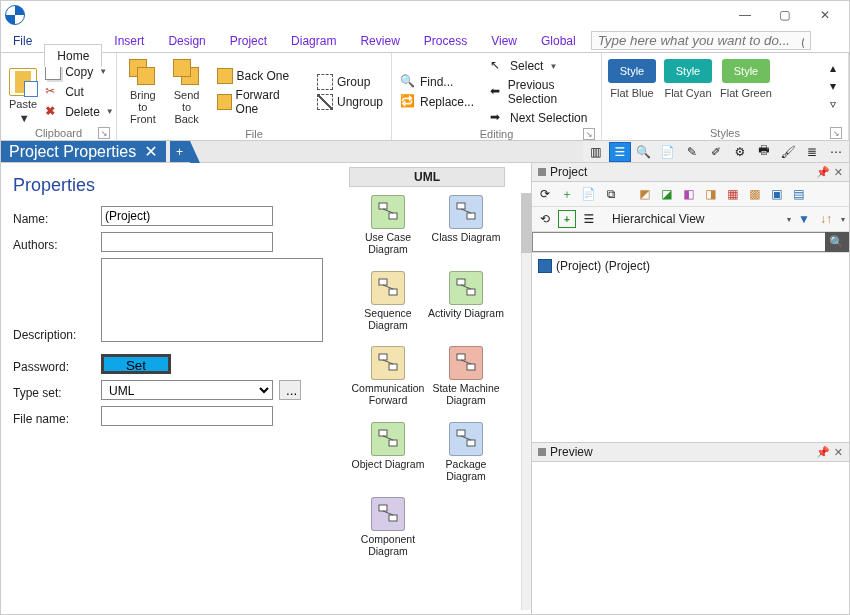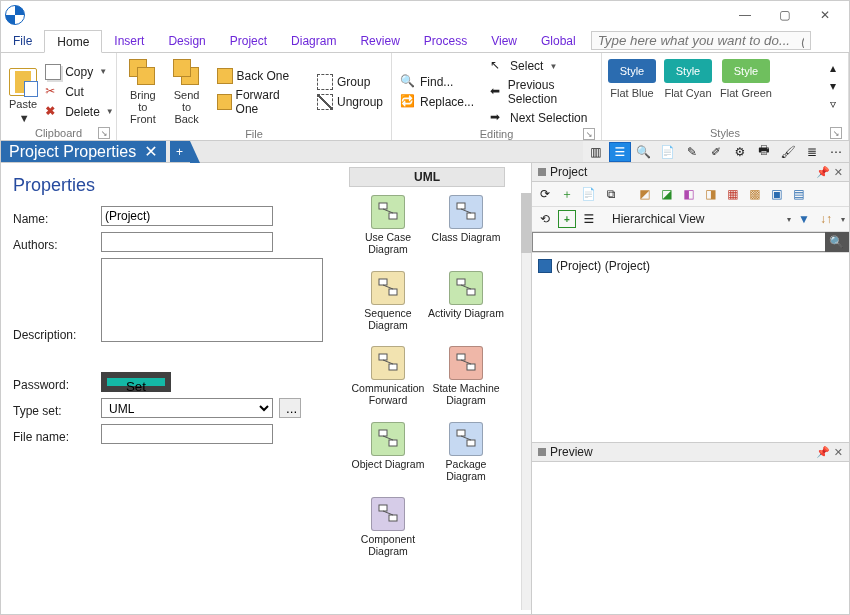--- a/index.html
+++ b/index.html
@@ -4,21 +4,21 @@
 <style>
   * { box-sizing: border-box; font-family: "Segoe UI", Tahoma, sans-serif; }
   body { margin:0; padding:0; width:850px; height:615px; background:#fff; overflow:hidden; font-size:12px; color:#222; border:1px solid #ccc;}
   .titlebar { height:28px; display:flex; align-items:center; padding:0 4px; background:#fff;}
   .titlebar .logo { width:20px; height:20px; border-radius:50%; background:conic-gradient(#1565c0 0 25%, #fff 25% 50%, #1565c0 50% 75%, #fff 75% 100%); border:1px solid #1565c0;}
   .titlebar .spacer{flex:1}
   .winbtn { width:40px; height:24px; display:flex; align-items:center; justify-content:center; color:#555;}
   .menubar { height:24px; display:flex; align-items:stretch; border-bottom:1px solid #ccc; background:#fff;}
   .menutab { padding:3px 12px; color:#6d28d9; display:flex; align-items:center;}
   .menutab.first{ color:#1a3d8f; font-weight:500;}
-  .menutab.active{ background:#fff; border:1px solid #ccc; border-bottom:1px solid #fff; position:relative; top:1px; color:#222;}
+  .menutab.active{ background:#fff; border:1px solid #ccc; border-bottom:1px solid #fff; position:relative; top:15px; color:#222;}
   .tellme { margin-left:auto; width:220px; border:1px solid #ccc; background:#fafafa; color:#999; font-style:italic; padding:2px 6px; margin:2px 3px;}
   .ribbon { height:88px; display:flex; border-bottom:1px solid #ccc; background:#fff; }
   .rgroup { border-right:1px solid #ddd; display:flex; flex-direction:column; padding:4px 6px 1px;}
   .rgroup .body{flex:1; display:flex; gap:4px;}
   .rgroup .glabel{ text-align:center; color:#777; font-size:11px; padding-top:1px; position:relative;}
   .dlaunch{position:absolute; right:0; bottom:0; width:12px;height:12px; border:1px solid #aaa; font-size:8px; display:flex; align-items:center; justify-content:center; color:#777;}
   .bigbtn { display:flex; flex-direction:column; align-items:center; justify-content:flex-end; width:42px; padding:2px;}
   .bigbtn .ic{ width:28px;height:28px;}
   .bigbtn span{font-size:11px; text-align:center; line-height:12px; color:#333; padding-top:2px;}
   .vstack{display:flex; flex-direction:column; gap:2px; justify-content:center;}
@@ -39,21 +39,21 @@
   
   .main{ display:flex; height:calc(615px - 28px - 24px - 88px - 22px - 2px);}
   .leftpane{ width:340px; padding:8px 12px;}
   .leftpane h2{ color:#274b9f; font-weight:normal; font-size:18px; margin:4px 0 10px;}
   .frow{ display:flex; align-items:flex-end; margin-bottom:6px;}
   .frow label{ width:88px; padding-top:3px;}
   .frow input[type=text], .frow textarea, .frow select{ border:1px solid #888; font-size:12px; padding:2px 3px; background:#fff;}
   .frow input[type=text]{ width:172px; height:20px;}
   .frow select{ width:172px; height:20px;}
   .frow textarea{ width:222px; height:84px; resize:none;}
-  .setbtn{ width:70px; height:20px; background:#14b8a6; border:6px solid #404040;margin-top:18px;}
+  .setbtn{ width:70px; height:20px; background:#0ea5e9; border:3px solid #404040;}
   .ellbtn{ width:22px;height:20px; margin-left:6px; background:#eee;border:1px solid #aaa;}
   .midpane{ width:190px; border-left:0; padding:4px 2px 4px 8px; position:relative;}
   .midpane h2{ color:#274b9f; font-weight:normal; font-size:16px; margin:4px 0 6px;}
   .cathead{ background:#e7e7e7; border:1px solid #ccc; text-align:center; font-weight:bold; padding:2px; width:156px;}
   .diaggrid{ display:grid; grid-template-columns:78px 78px; gap:6px 0; padding-top:8px; height:380px; overflow:hidden;}
   .diagitem{ display:flex; flex-direction:column; align-items:center; text-align:center; font-size:10.5px; line-height:12px; color:#222;}
   .diagitem .dic{ width:34px;height:34px; border-radius:3px; margin-bottom:2px; display:flex; align-items:center; justify-content:center;}
   .scrollhint{ position:absolute; right:0; top:30px; width:10px; bottom:4px; background:#f0f0f0; border-left:1px solid #ddd;}
   .scrollthumb{ position:absolute; right:0; top:30px; width:10px; height:60px; background:#c8c8c8;}
   .rightpane{ flex:1; display:flex; flex-direction:column; border-left:1px solid #ccc;}

